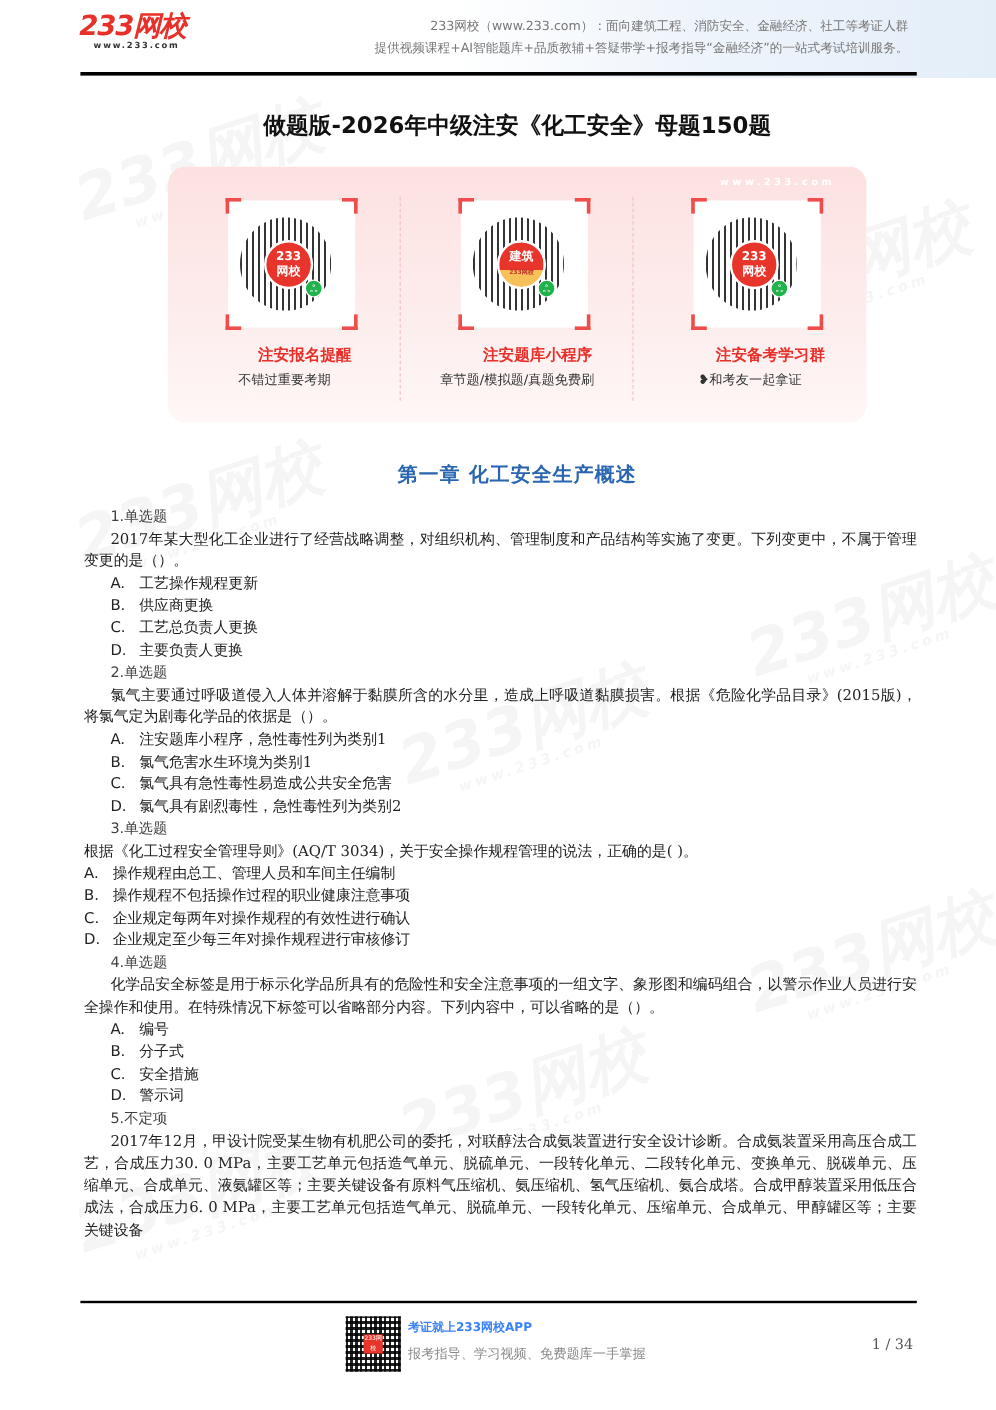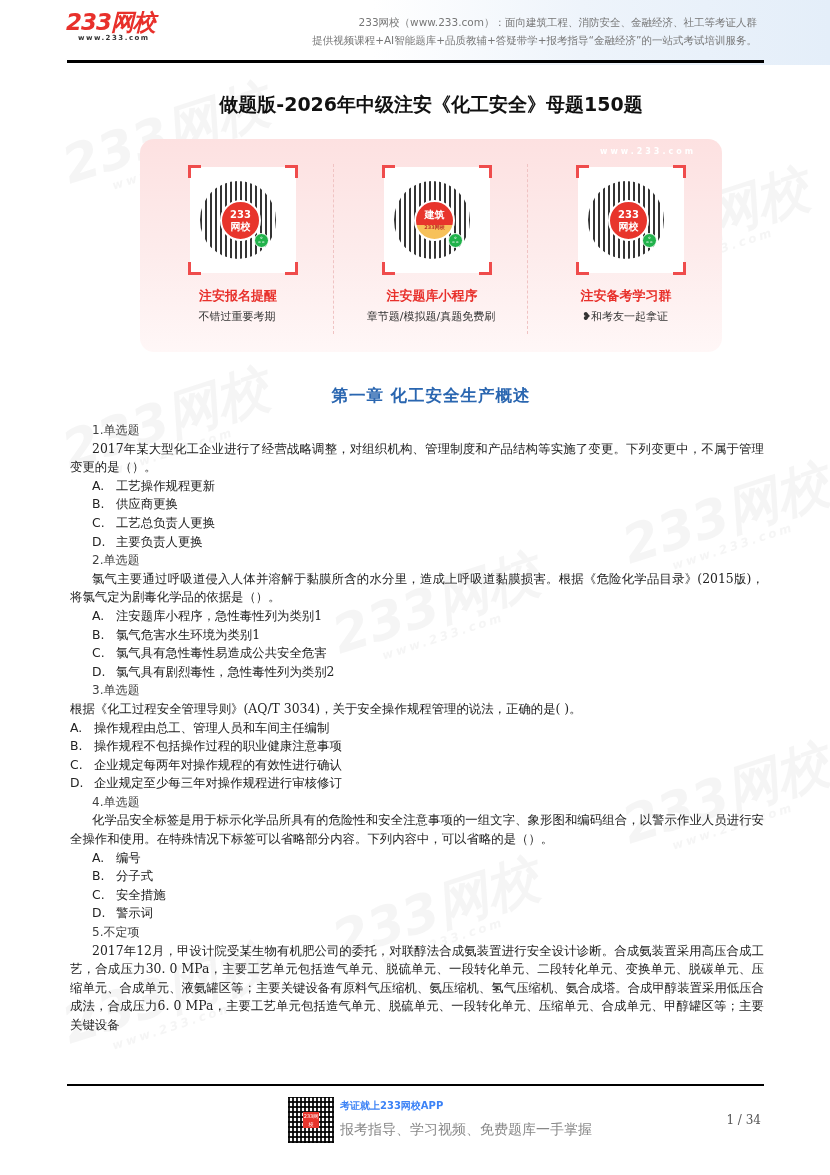--- a/index.html
+++ b/index.html
@@ -36,21 +36,21 @@
                   repeating-linear-gradient(0deg,transparent 0 3px,#fff 3px 5px);
                 opacity:0.85; }
   .qr-center { position:absolute; left:30px; top:33px; width:37px; height:37px; border-radius:50%;
                background:#e8352c; color:#fff; font-family:"DejaVu Sans", sans-serif; font-weight:bold;
                font-size:10px; line-height:12px; text-align:center; display:flex; flex-direction:column;
                justify-content:center; border:2px solid #fff; }
   .qr-center.alt { background:linear-gradient(180deg,#e8352c 0 62%,#f7c15a 62% 100%); }
   .qr-mini { position:absolute; left:64px; top:66px; width:13px; height:13px; border-radius:50%;
              background:#21b24b; color:#fff; font-size:8px; line-height:13px; text-align:center;
              font-family:"DejaVu Sans", sans-serif; border:1px solid #fff; }
-  .banner-label { position:absolute; left:0; width:196px; top:148px; text-align:center;
+  .banner-label { position:absolute; left:16px; width:196px; top:148px; text-align:center;
                   font-family:Liberation Sans, sans-serif; font-weight:bold; font-size:13px; color:#e8302b; }
   .banner-sub { position:absolute; left:0; width:194px; top:170px; text-align:center;
                 font-family:"DejaVu Sans", sans-serif; font-size:11px; color:#333; }
 
   .chapter { position:absolute; left:0; top:385px; width:862px; text-align:center;
              font-family:"DejaVu Serif", serif; font-size:16.5px; color:#2a66b0; letter-spacing:1px; font-weight:bold; }
 
   .content { position:absolute; left:70px; top:421px; width:694px; font-size:12.4px; line-height:18.6px; color:#222; }
   .q-type { padding-left:22px; font-family:"DejaVu Sans", sans-serif; font-size:12px; color:#404040; }
   .q-stem { text-indent:22px; text-align:justify; }
@@ -65,21 +65,21 @@
   .footer-rule { position:absolute; left:67px; top:1084px; width:697px; height:2px; background:#000; }
   .footer-qr { position:absolute; left:288px; top:1097px; width:46px; height:46px;
                background:
                  repeating-linear-gradient(90deg,#222 0 2px,#fff 2px 4px),
                  repeating-linear-gradient(0deg,#222 0 2px,#fff 2px 5px);
                background-blend-mode:multiply; }
   .footer-qr .qr-logo { position:absolute; left:15px; top:15px; width:16px; height:16px; background:#e8352c;
                         color:#fff; font-size:5px; line-height:8px; text-align:center; font-family:"DejaVu Sans", sans-serif; }
   .footer-title { position:absolute; left:340px; top:1099px; font-family:"DejaVu Sans", sans-serif; font-weight:bold;
                   font-size:10px; color:#3b82f6; }
-  .footer-sub { position:absolute; left:340px; top:1121px; font-family:"DejaVu Sans", sans-serif; font-size:14px; color:#888; }
+  .footer-sub { position:absolute; left:340px; top:1121px; font-family:"DejaVu Sans", sans-serif; font-size:11px; color:#888; }
   .page-num { position:absolute; right:69px; top:1113px; font-family:"DejaVu Serif", serif; font-size:12px; color:#555; }
 </style>
 </head>
 <body>
 
 <div class="header-bg"></div>
 <div class="logo">
   <div class="logo-main">233网校</div>
   <div class="logo-sub">www.233.com</div>
 </div>

